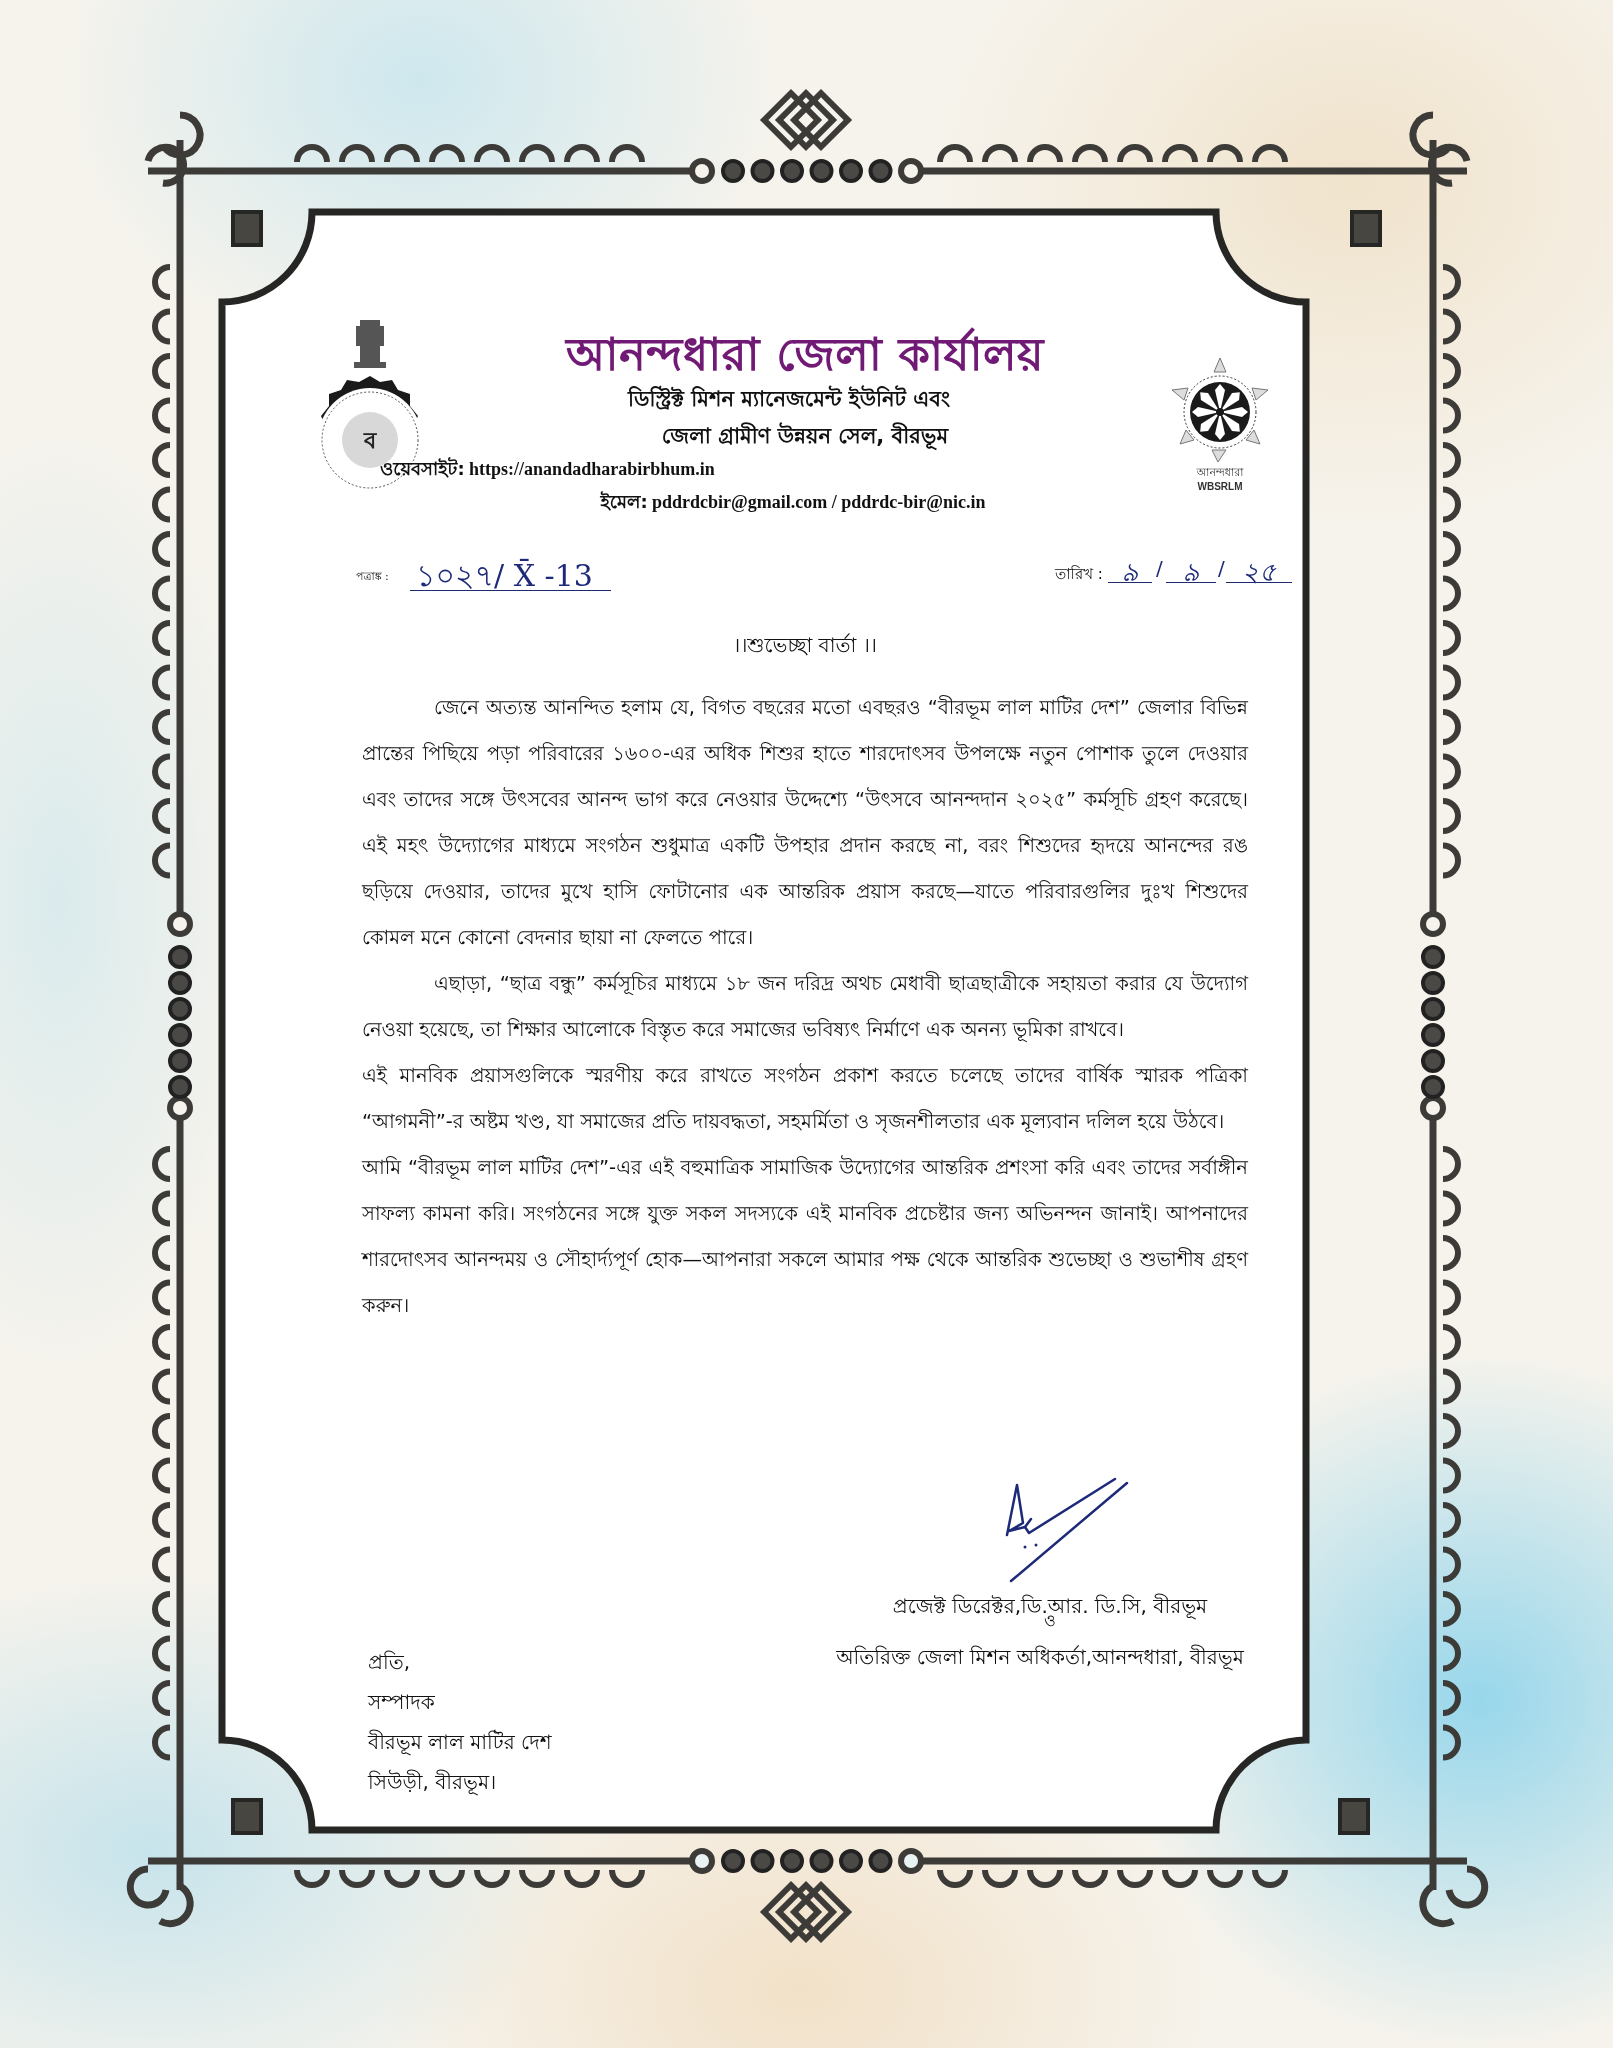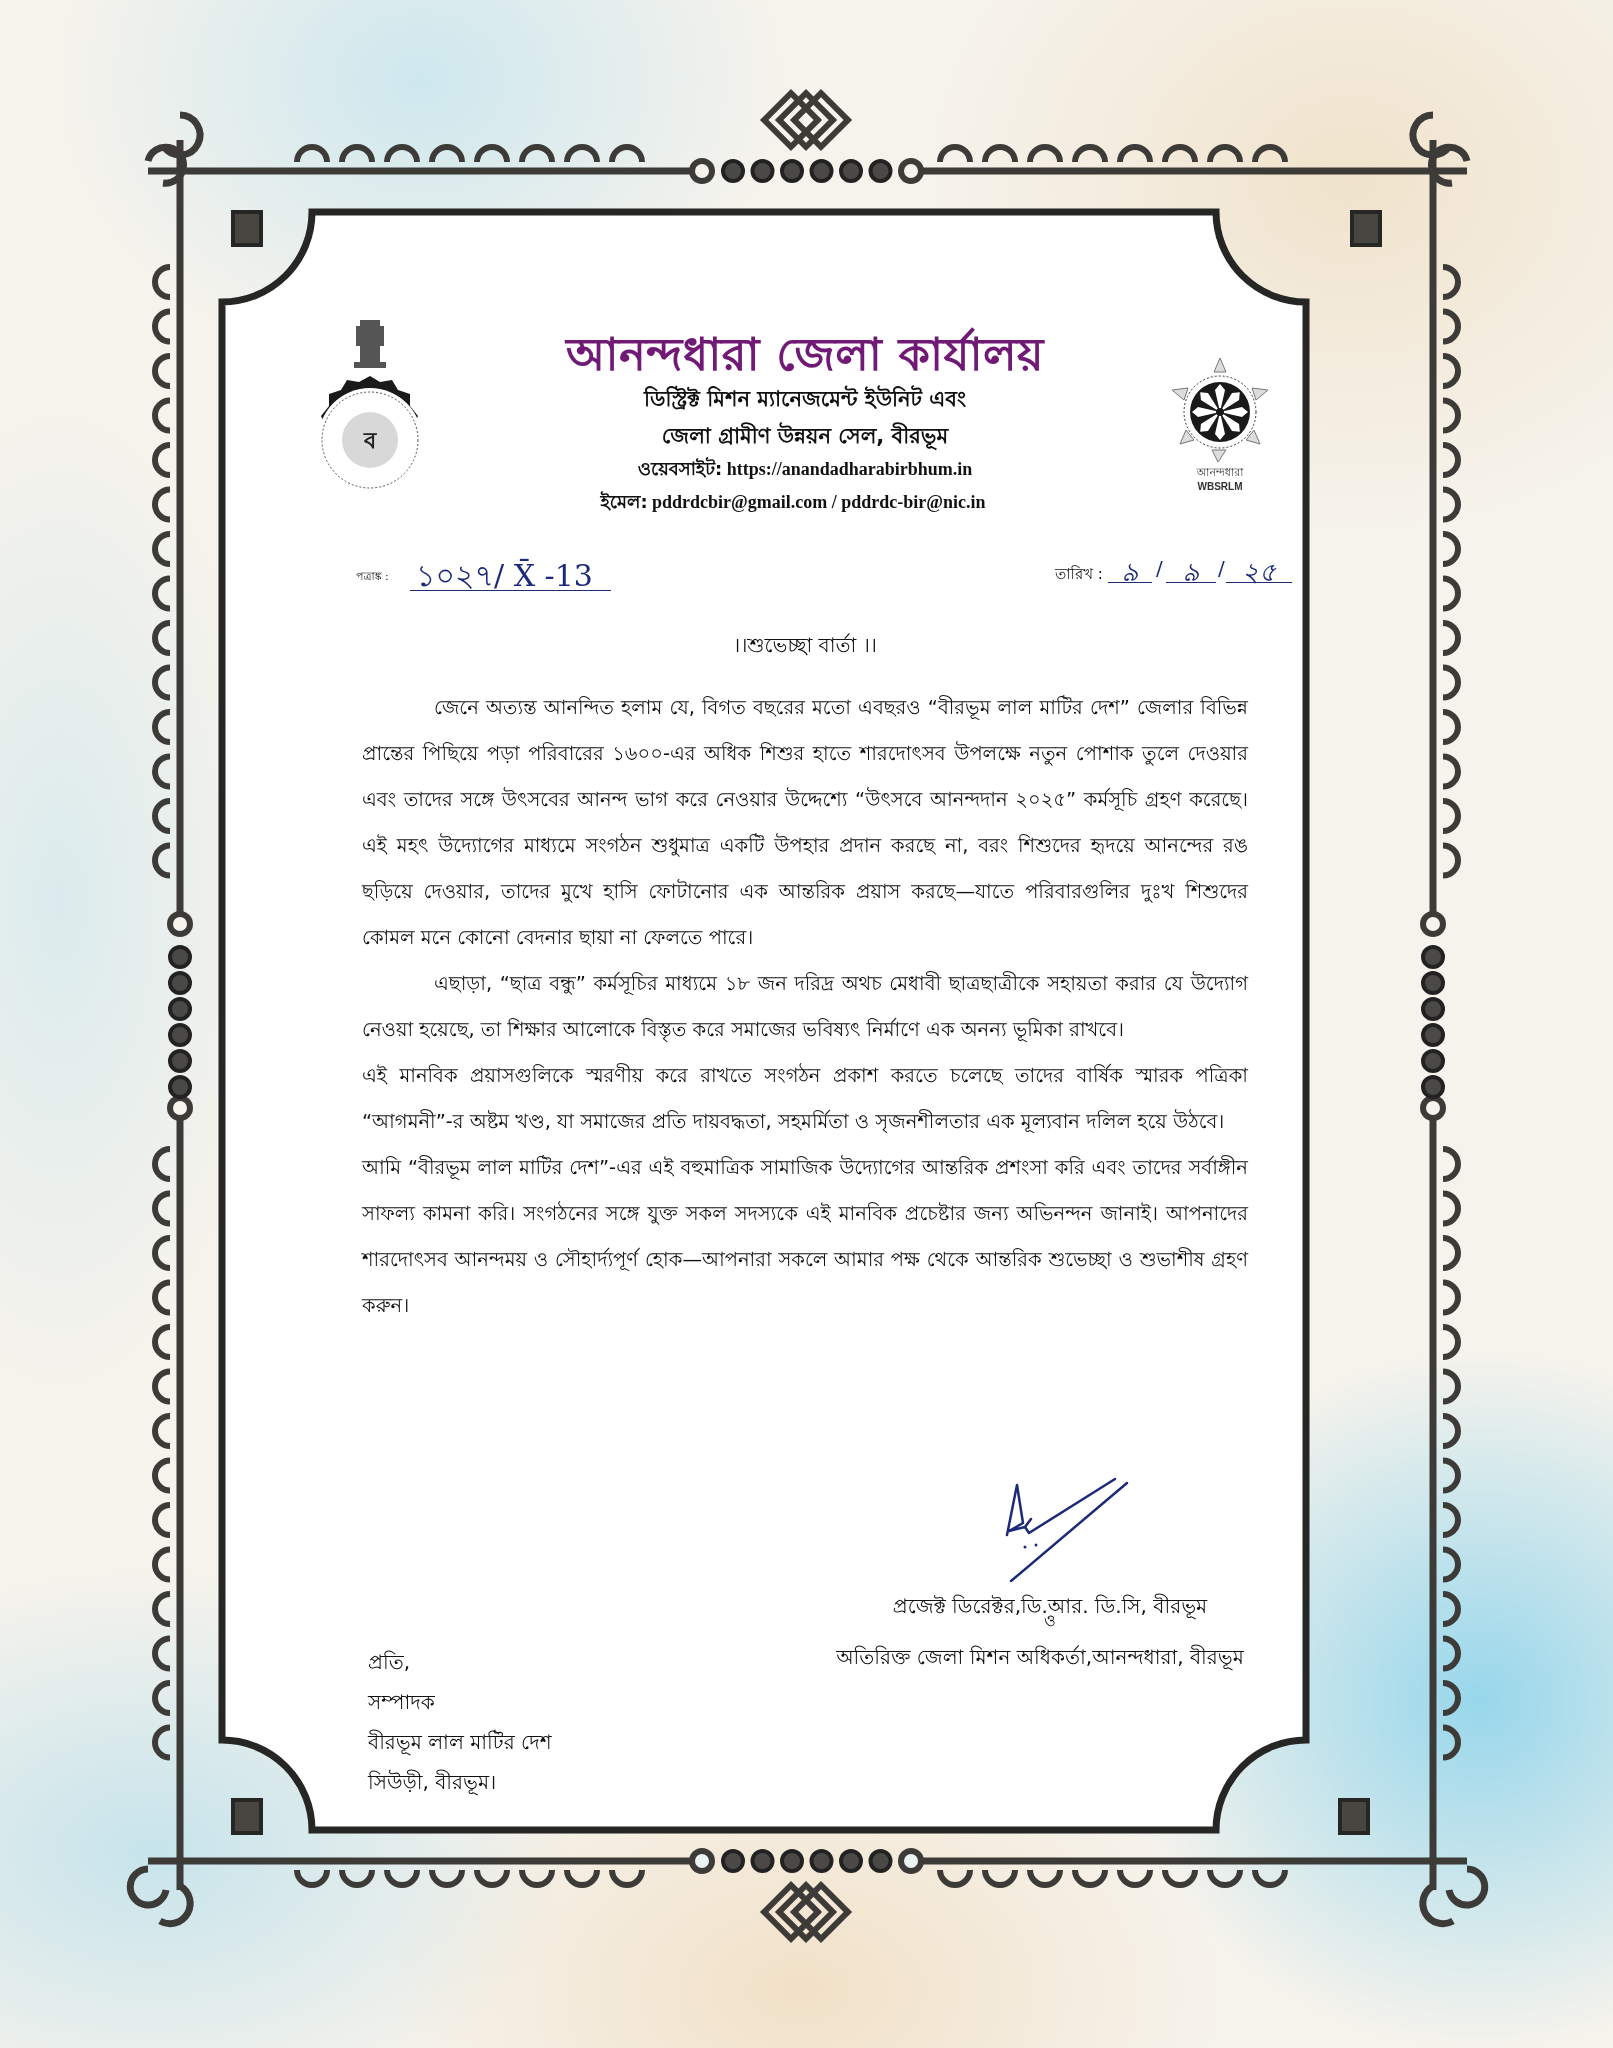--- a/index.html
+++ b/index.html
@@ -13,23 +13,23 @@
         radial-gradient(ellipse 600px 400px at 150px 1850px, rgba(160,215,235,0.55), rgba(160,215,235,0) 70%),
         radial-gradient(ellipse 600px 400px at 800px 1990px, rgba(238,210,170,0.55), rgba(238,210,170,0) 70%),
         radial-gradient(ellipse 300px 700px at 60px 900px, rgba(185,225,238,0.45), rgba(185,225,238,0) 70%),
         #f6f3ec;
     }
     #frame-svg { position: absolute; left: 0; top: 0; }
     .abs { position: absolute; }
 
     
     #hdr-title { left: 380px; top: 320px; width: 850px; text-align: center; font-size: 45px; font-weight: bold; color: #701a75; letter-spacing: 0.5px; }
-    #hdr-sub1 { left: 380px; top: 383px; width: 850px; text-align: center; font-size: 21px; font-weight: bold; color: #111; }
+    #hdr-sub1 { left: 364px; top: 383px; width: 850px; text-align: center; font-size: 21px; font-weight: bold; color: #111; }
     #hdr-sub2 { left: 380px; top: 420px; width: 850px; text-align: center; font-size: 21px; font-weight: bold; color: #111; }
-    #hdr-web  { left: 380px; top: 455px; width: 850px; text-align: center; font-size: 18px; font-weight: bold; color: #111; font-family: "Liberation Serif", serif; }
+    #hdr-web  { left: 380px; top: 455px; width: 850px; font-size: 18px; font-weight: bold; color: #111; font-family: "Liberation Serif", serif; }
     #hdr-mail { left: 368px; top: 488px; width: 850px; text-align: center; font-size: 18px; font-weight: bold; color: #111; font-family: "Liberation Serif", serif; }
     .lbl-bn { font-family: "DejaVu Sans", sans-serif; }
 
     #emblem-left { left: 300px; top: 318px; width: 140px; height: 190px; }
     #emblem-right { left: 1160px; top: 350px; width: 120px; height: 145px; }
 
     
     #ref-label { left: 356px; top: 568px; font-size: 11px; color: #111; }
     #ref-value { left: 410px; top: 552px; width: 195px; border-bottom: 1.5px solid #1c2c6e; font-size: 30px; color: #1d2a7a; font-family: "DejaVu Serif", serif; padding-left: 6px; height: 38px; }
     #date-label { left: 1055px; top: 562px; font-size: 15px; color: #111; }

